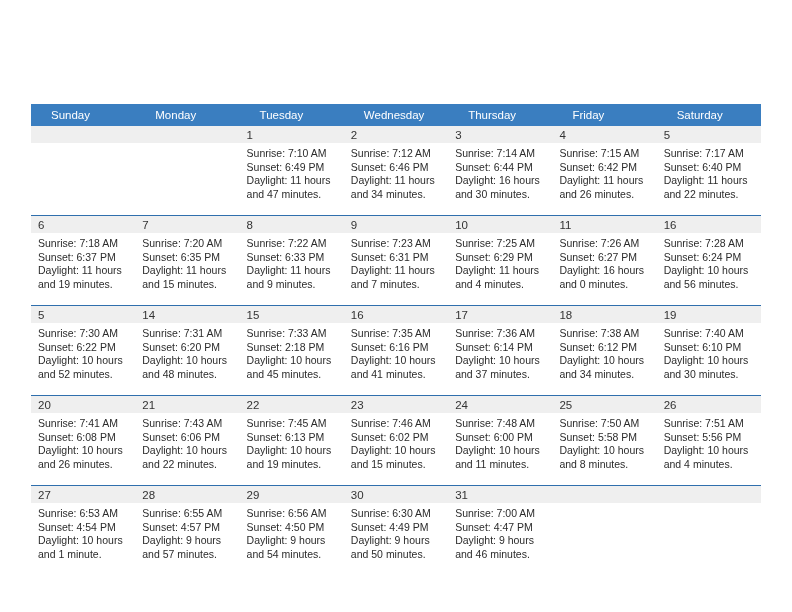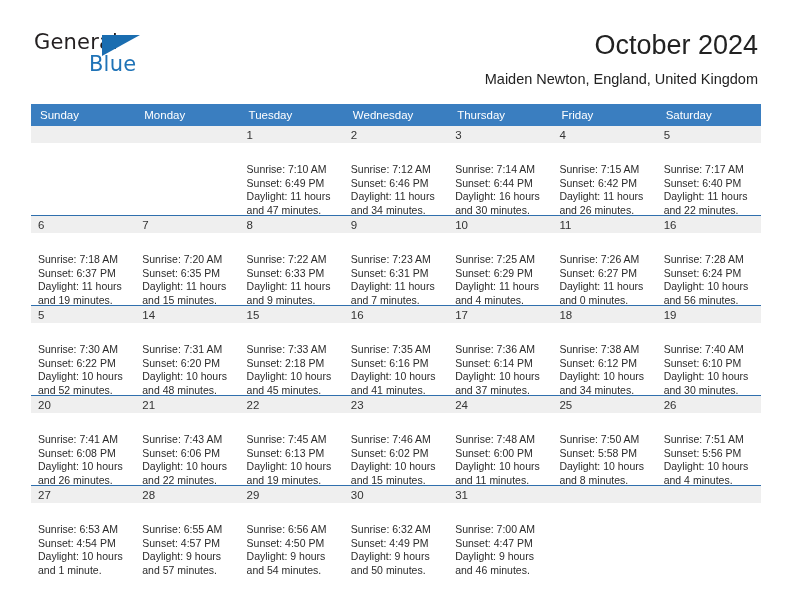--- a/index.html
+++ b/index.html
@@ -95,21 +95,21 @@
     border-collapse: collapse;
     table-layout: fixed;
   }
 
   .calendar th {
     background: #3a7ec0;
     color: #ffffff;
     font-size: 11.5px;
     font-weight: normal;
     text-align: left;
-    padding: 5px 0 5px 9px;
+    padding: 5px 0 5px 20px;
     height: 11px;
     border: none;
   }
 
   .calendar td {
     vertical-align: top;
     padding: 0;
     border: none;
     width: 104.28px;
     height: 89px;
@@ -136,51 +136,37 @@
     box-sizing: border-box;
     font-size: 11.5px;
     color: #333333;
     line-height: 14px;
   }
   .cell.empty .daynum-band {
     background: #efefef;
   }
 
   .cell-body {
-    padding: 20px 5px 0 7px;
+    padding: 4px 5px 0 7px;
     font-size: 10.5px;
     line-height: 13.6px;
     color: #2b2b2b;
   }
   .cell-body div {
     white-space: nowrap;
   }
   .cell-body .daylight-line {
     white-space: normal;
   }
 </style>
 </head>
 <body>
 
 <div class="page">
 
-  <div class="header">
-
-    <div class="brand">
-      <span class="brand-general">General</span>
-      <span class="brand-triangle"></span>
-      <span class="brand-blue">Blue</span>
-    </div>
-
-    <div class="title-block">
-      <div class="cal-title">October 2024</div>
-      <div class="cal-location">Maiden Newton, England, United Kingdom</div>
-    </div>
-
-  </div>
 
   <table class="calendar">
     <thead>
       <tr>
         <th>Sunday</th>
         <th>Monday</th>
         <th>Tuesday</th>
         <th>Wednesday</th>
         <th>Thursday</th>
         <th>Friday</th>
@@ -300,21 +286,21 @@
                 <div class="daylight-line">Daylight: 11 hours and 4 minutes.</div>
               </div>
             </div>
           </td>
           <td>
             <div class="cell">
               <div class="daynum-band">11</div>
               <div class="cell-body">
                 <div>Sunrise: 7:26 AM</div>
                 <div>Sunset: 6:27 PM</div>
-                <div class="daylight-line">Daylight: 11 hours and 0 minutes.</div>
+                <div class="daylight-line">Daylight: 16 hours and 0 minutes.</div>
               </div>
             </div>
           </td>
           <td>
             <div class="cell">
               <div class="daynum-band">16</div>
               <div class="cell-body">
                 <div>Sunrise: 7:28 AM</div>
                 <div>Sunset: 6:24 PM</div>
                 <div class="daylight-line">Daylight: 10 hours and 56 minutes.</div>
@@ -494,21 +480,21 @@
                 <div>Sunrise: 6:56 AM</div>
                 <div>Sunset: 4:50 PM</div>
                 <div class="daylight-line">Daylight: 9 hours and 54 minutes.</div>
               </div>
             </div>
           </td>
           <td>
             <div class="cell">
               <div class="daynum-band">30</div>
               <div class="cell-body">
-                <div>Sunrise: 6:32 AM</div>
+                <div>Sunrise: 6:30 AM</div>
                 <div>Sunset: 4:49 PM</div>
                 <div class="daylight-line">Daylight: 9 hours and 50 minutes.</div>
               </div>
             </div>
           </td>
           <td>
             <div class="cell">
               <div class="daynum-band">31</div>
               <div class="cell-body">
                 <div>Sunrise: 7:00 AM</div>

